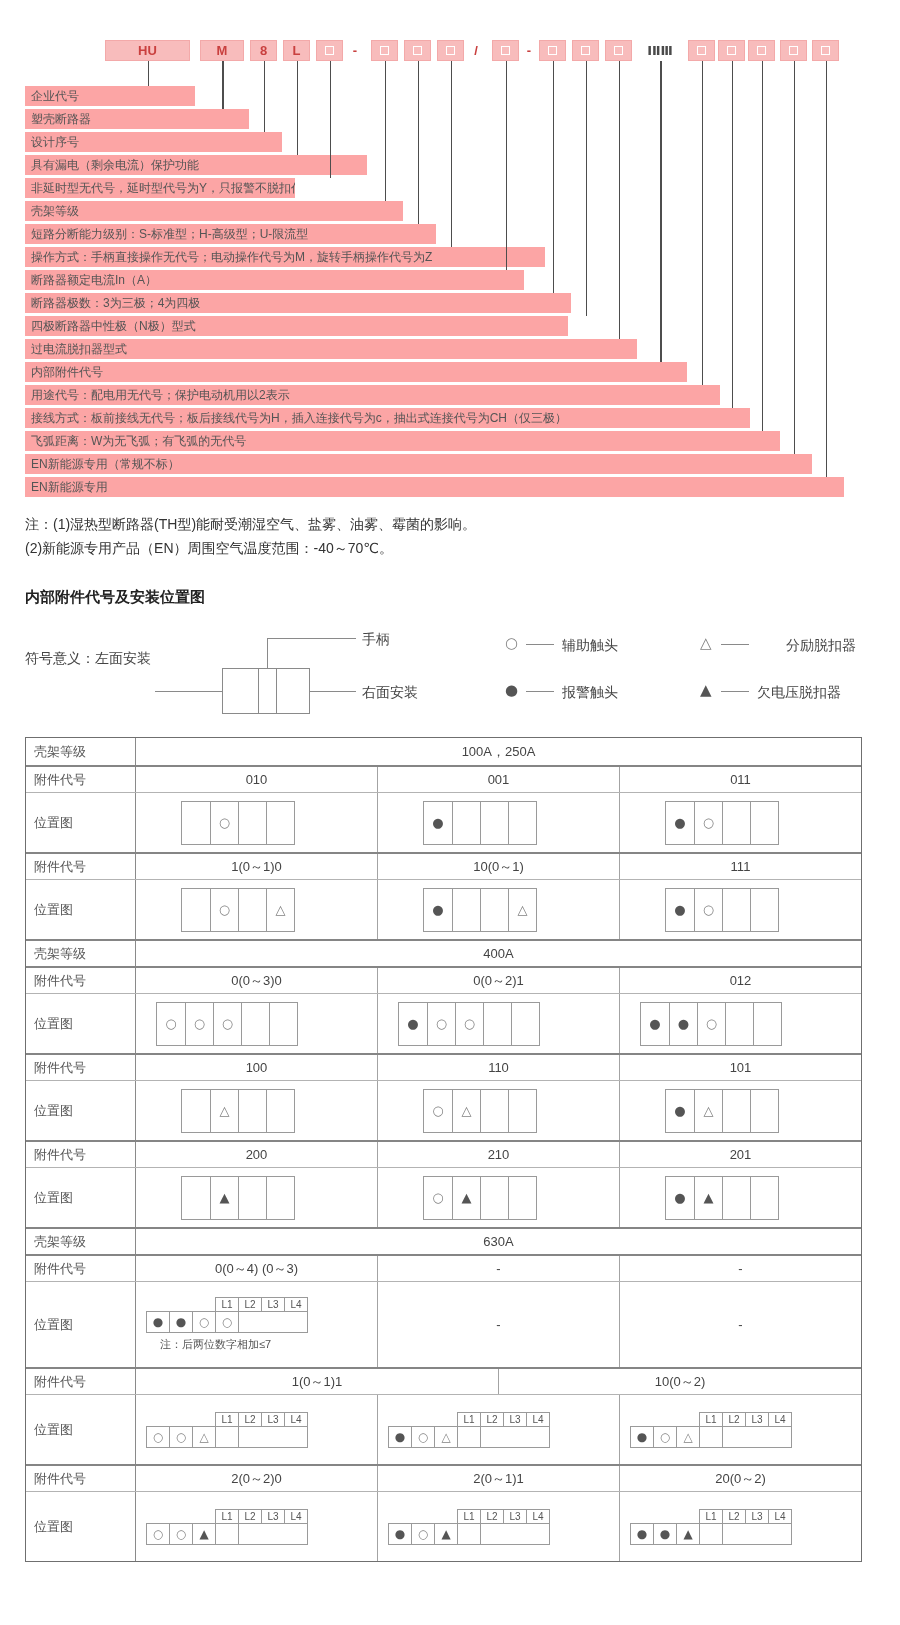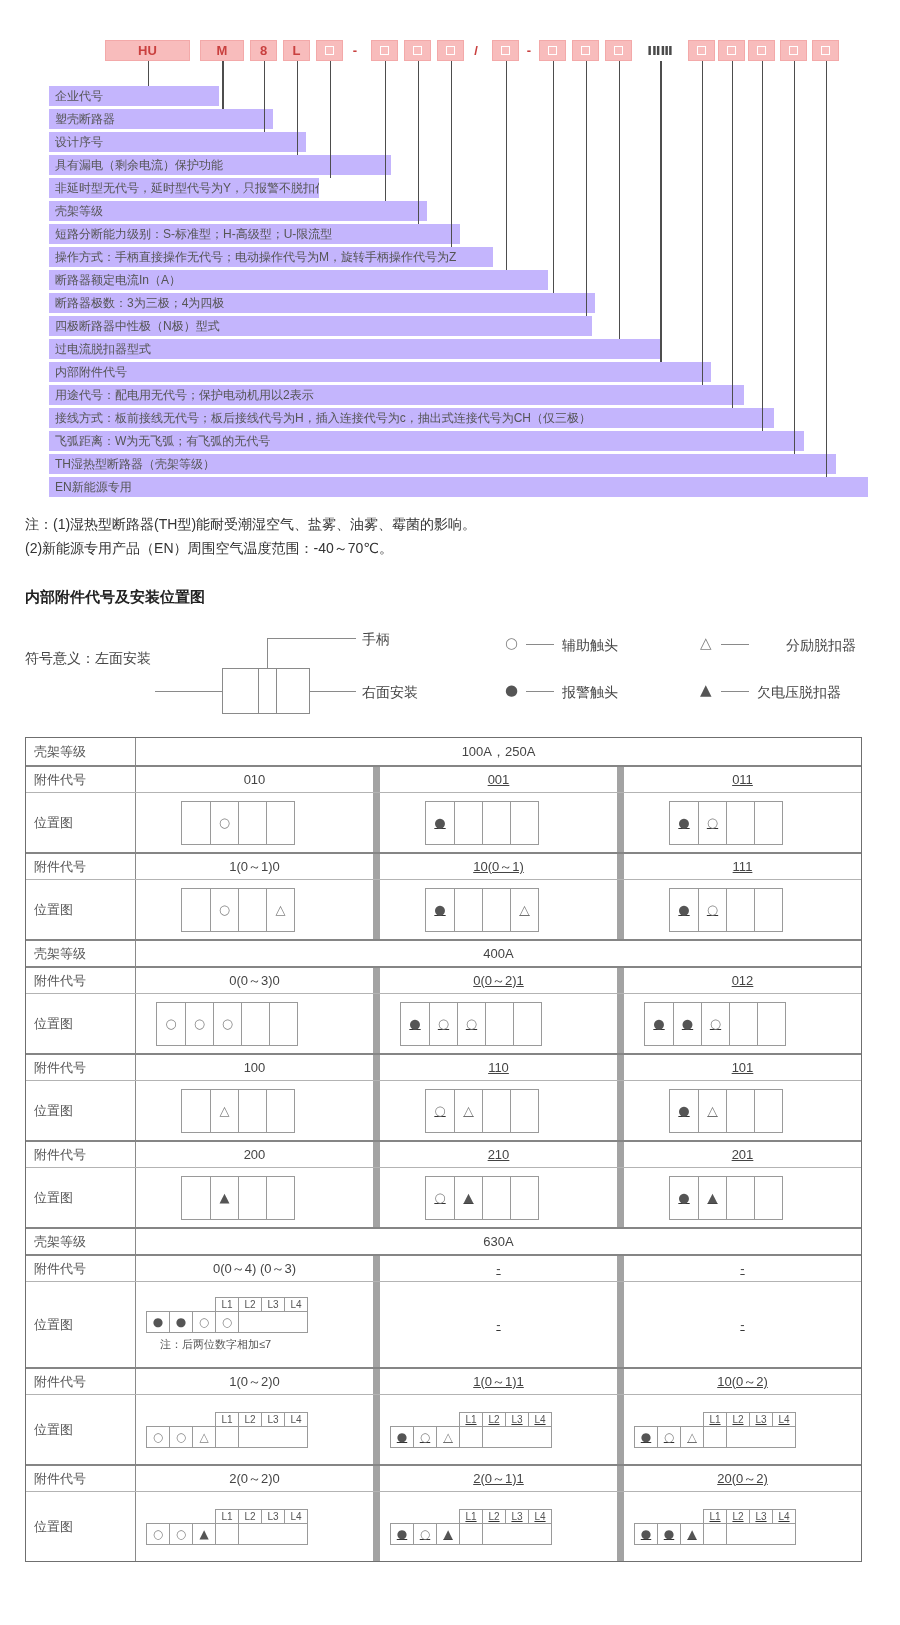--- a/index.html
+++ b/index.html
@@ -10,22 +10,22 @@
   
   .codebox { position:absolute; top:40px; height:21px; background:#f8bcbc; border:1px solid #f3a9a9;
              color:#c9403f; font-size:13px; font-weight:bold;
              display:flex; align-items:center; justify-content:center; }
   .ph-inner { width:9px; height:9px; border:1px solid #ffffff; }
   .sep { position:absolute; top:40px; height:21px; color:#c9403f; font-size:13px; font-weight:bold;
          display:flex; align-items:center; justify-content:center; }
   .seg-text { position:absolute; top:40px; height:21px; color:#4a4a4a; font-size:13px; font-weight:bold;
               font-family:"DejaVu Sans",sans-serif; display:flex; align-items:center; justify-content:center; }
   .vline { position:absolute; width:1.5px; background:#4d4d4d; }
-  .bar { position:absolute; left:25px; height:20px; background:#c4b5fd; color:#555;
-         font-size:12px; line-height:20px; padding-left:6px; white-space:nowrap; overflow:hidden;margin-left:24px; }
+  .bar { position:absolute; left:25px; height:20px; background:#fca5a5; color:#555;
+         font-size:12px; line-height:20px; padding-left:6px; white-space:nowrap; overflow:hidden; }
 
   .note { position:absolute; left:25px; font-size:14px; color:#333; }
   .sect-title { position:absolute; left:25px; font-size:15px; font-weight:bold; color:#222; }
 
   
   .lg-text { position:absolute; font-size:14px; color:#444; }
   .hline { position:absolute; height:1px; background:#8a8a8a; }
   .vline2 { position:absolute; width:1px; background:#8a8a8a; }
   .lgbox { position:absolute; border:1px solid #8a8a8a; background:#fff; }
   .lg-sym { position:absolute; font-size:15px; line-height:15px; font-family:"DejaVu Sans",sans-serif; }
@@ -34,21 +34,21 @@
 
   
   .tbl { position:absolute; left:25px; top:737px; width:837px; border:1px solid #6f6f6f; background:#fff; }
   .trow { display:flex; border-top:1px solid #b3b3b3; }
   .trow.thick { border-top:2px solid #858585; }
   .trow:first-child { border-top:none; }
   .th { width:110px; flex:none; padding-left:8px; font-size:13px; color:#555;
         display:flex; align-items:center; border-right:1px solid #8a8a8a; }
   .tval { flex:1; display:flex; align-items:center; justify-content:center; font-size:13px; color:#444; }
   .tcell { flex:1; display:flex; align-items:center; position:relative; min-width:0; }
-  .tcell + .tcell { border-left:7px solid #a3a3a3;text-decoration:underline; }
+  .tcell + .tcell { border-left:1px solid #a3a3a3; }
   .tcell.center { justify-content:center; font-size:13px; color:#444; }
   .dash-center { flex:1; text-align:center; font-size:13px; color:#444; }
 
   .diag { display:flex; border:1px solid #9a9a9a; }
   .dcell { width:28px; height:42px; display:flex; align-items:center; justify-content:center;
            font-size:13px; color:#828282; font-family:"DejaVu Sans",sans-serif; }
   .dcell + .dcell { border-left:1px solid #9a9a9a; }
   .dcell.filled { color:#555; }
 
   .lrail { margin-left:10px; }
@@ -96,21 +96,21 @@
       <div class="bar" style="top: 201px; width: 378px;">壳架等级</div>
       <div class="codebox" style="left: 404px; width: 27px;">
         <div class="ph-inner"></div>
       </div>
       <div class="vline" style="left: 417.5px; top: 61px; height: 163px;"></div>
       <div class="bar" style="top: 224px; width: 411px;">短路分断能力级别：S-标准型；H-高级型；U-限流型</div>
       <div class="codebox" style="left: 437px; width: 27px;">
         <div class="ph-inner"></div>
       </div>
       <div class="vline" style="left: 450.5px; top: 61px; height: 186px;"></div>
-      <div class="bar" style="top: 247px; width: 444px;">操作方式：手柄直接操作无代号；电动操作代号为M，旋转手柄操作代号为Z</div>
+      <div class="bar" style="top: 247px; width: 520px;">操作方式：手柄直接操作无代号；电动操作代号为M，旋转手柄操作代号为Z</div>
       <div class="sep" style="left: 470px; width: 12px;">/</div>
       <div class="codebox" style="left: 492px; width: 27px;">
         <div class="ph-inner"></div>
       </div>
       <div class="vline" style="left: 505.5px; top: 61px; height: 209px;"></div>
       <div class="bar" style="top: 270px; width: 499px;">断路器额定电流In（A）</div>
       <div class="sep" style="left: 525px; width: 8px;">-</div>
       <div class="codebox" style="left: 539px; width: 27px;">
         <div class="ph-inner"></div>
       </div>
@@ -141,21 +141,21 @@
       <div class="bar" style="top: 408px; width: 725px;">接线方式：板前接线无代号；板后接线代号为H，插入连接代号为c，抽出式连接代号为CH（仅三极）</div>
       <div class="codebox" style="left: 748px; width: 27px;">
         <div class="ph-inner"></div>
       </div>
       <div class="vline" style="left: 761.5px; top: 61px; height: 370px;"></div>
       <div class="bar" style="top: 431px; width: 755px;">飞弧距离：W为无飞弧；有飞弧的无代号</div>
       <div class="codebox" style="left: 780px; width: 27px;">
         <div class="ph-inner"></div>
       </div>
       <div class="vline" style="left: 793.5px; top: 61px; height: 393px;"></div>
-      <div class="bar" style="top: 454px; width: 787px;">TH湿热型断路器（壳架等级）</div>
+      <div class="bar" style="top: 454px; width: 787px;">EN新能源专用（常规不标）</div>
       <div class="codebox" style="left: 812px; width: 27px;">
         <div class="ph-inner"></div>
       </div>
       <div class="vline" style="left: 825.5px; top: 61px; height: 416px;"></div>
       <div class="bar" style="top: 477px; width: 819px;">EN新能源专用</div>
     </div>
 
   <div class="note" style="top:516px;">注：(1)湿热型断路器(TH型)能耐受潮湿空气、盐雾、油雾、霉菌的影响。</div>
   <div class="note" style="top:540px;">(2)新能源专用产品（EN）周围空气温度范围：-40～70℃。</div>
 
@@ -399,21 +399,20 @@
         </div>
         <div class="tcell">
           <div class="dash-center">-</div>
         </div>
         <div class="tcell">
           <div class="dash-center">-</div>
         </div>
       </div>
       <div class="trow thick" style="height: 27px;">
         <div class="th">附件代号</div>
-        <div class="tcell center">1(0～2)0</div>
         <div class="tcell center">1(0～1)1</div>
         <div class="tcell center">10(0～2)</div>
       </div>
       <div class="trow" style="height: 70px;">
         <div class="th">位置图</div>
         <div class="tcell">
           <div class="lrail">
             <div class="lh">
               <div class="c">L1</div>
               <div class="c">L2</div>

